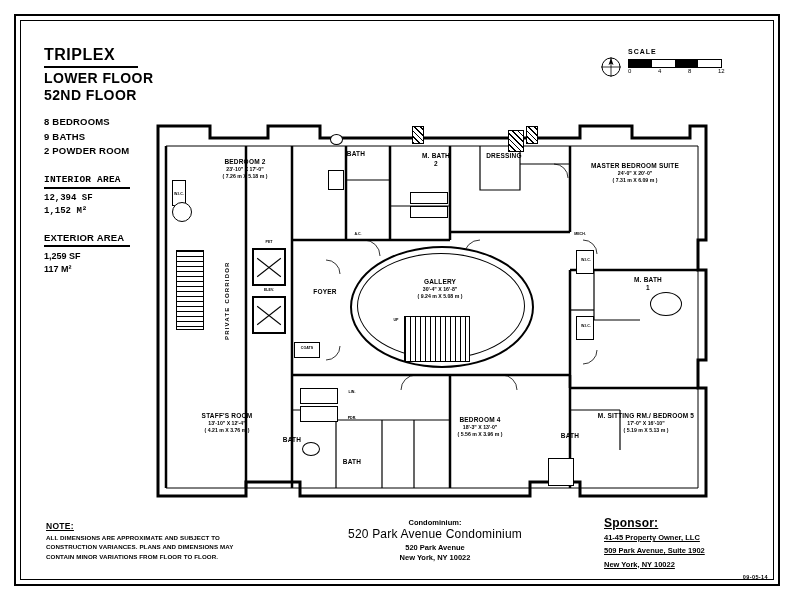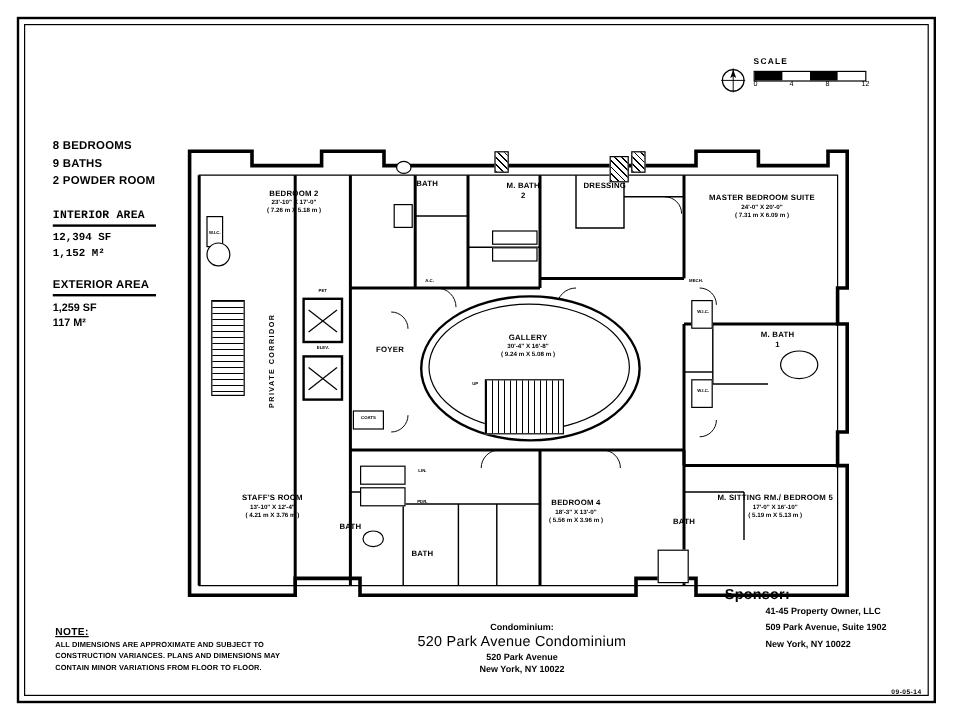--- a/index.html
+++ b/index.html
@@ -69,23 +69,23 @@
   .note .hd{font-size:8.5px;font-weight:bold;text-decoration:underline;letter-spacing:.3px;}
   .note .bd{font-size:6.2px;font-weight:bold;line-height:1.5;letter-spacing:.1px;margin-top:2px;}
 
   .condo{
     position:absolute;left:330px;top:518px;width:210px;text-align:center;
   }
   .condo .l1{font-size:7.5px;font-weight:bold;}
   .condo .l2{font-size:12px;font-weight:normal;letter-spacing:.2px;line-height:1.3;}
   .condo .l3{font-size:7.5px;font-weight:bold;line-height:1.45;}
 
-  .sponsor{position:absolute;left:604px;top:488px;width:160px;}
+  .sponsor{position:absolute;left:604px;top:516px;width:160px;text-decoration:underline;}
   .sponsor .hd{font-size:12px;font-weight:bold;letter-spacing:.2px;}
-  .sponsor .bd{font-size:7.5px;font-weight:bold;line-height:1.5;margin-top:2px;margin-left:34px;}
+  .sponsor .bd{font-size:7.5px;font-weight:bold;line-height:1.5;margin-top:2px;}
 
   .stamp{position:absolute;right:26px;bottom:20px;font-size:5.5px;font-weight:bold;letter-spacing:.4px;}
 
   
   .plan{position:absolute;left:150px;top:120px;width:560px;height:382px;}
   .thin{position:absolute;border:1px solid #000;box-sizing:border-box;background:#fff;}
   .hatch{
     background-image:repeating-linear-gradient(45deg,#000 0 1px,transparent 1px 4px);
   }
   .lbl{position:absolute;text-align:center;line-height:1.3;}
@@ -117,20 +117,26 @@
   .fix{position:absolute;border:1px solid #000;background:#fff;}
   .fix-r{position:absolute;border:1px solid #000;background:#fff;border-radius:50%;}
 </style>
 </head>
 <body>
 
 <div class="sheet">
   <div class="outer-border"></div>
   <div class="inner-border"></div>
 
+  <div class="title-block">
+    <div class="t1">TRIPLEX</div>
+    <div class="title-underline"></div>
+    <div class="t2">LOWER FLOOR</div>
+    <div class="t2">52ND FLOOR</div>
+  </div>
 
   <div class="counts">
     <div>8 BEDROOMS</div>
     <div>9 BATHS</div>
     <div>2 POWDER ROOM</div>
   </div>
 
   <div class="area-block interior">
     <div class="area-label">INTERIOR AREA</div>
     <div class="area-rule"></div>

